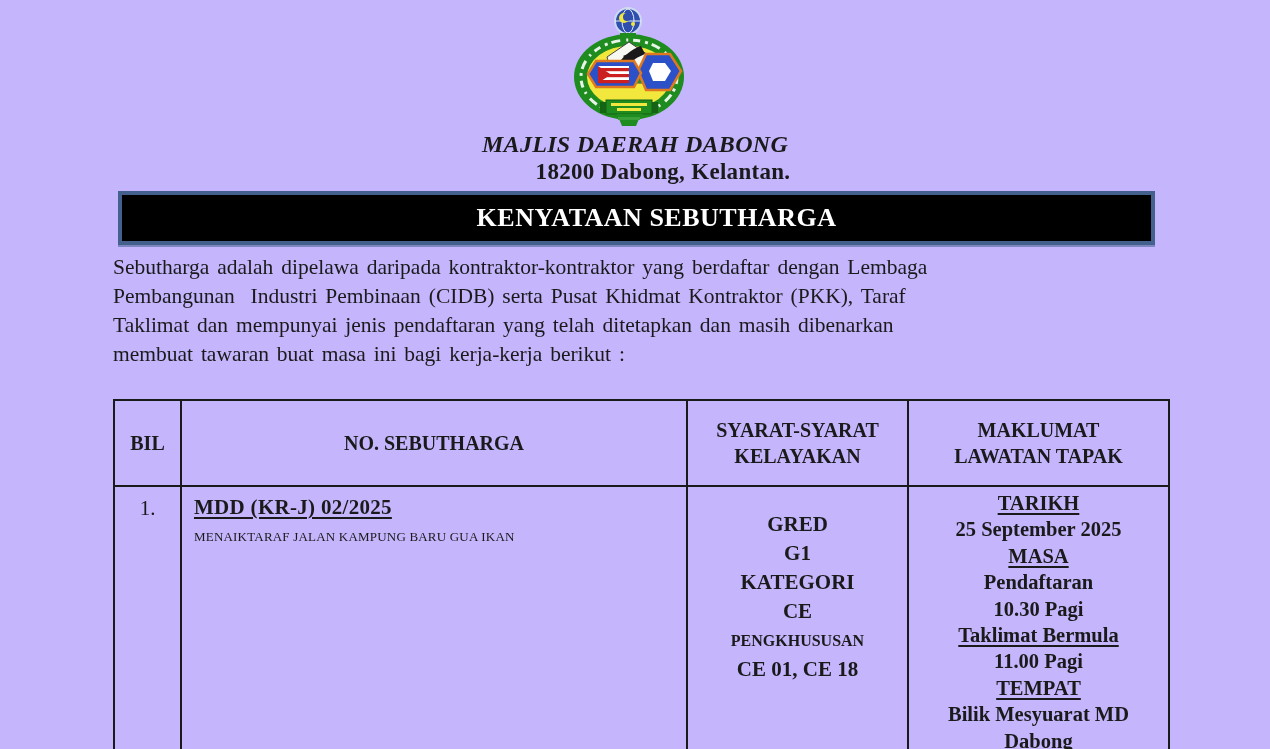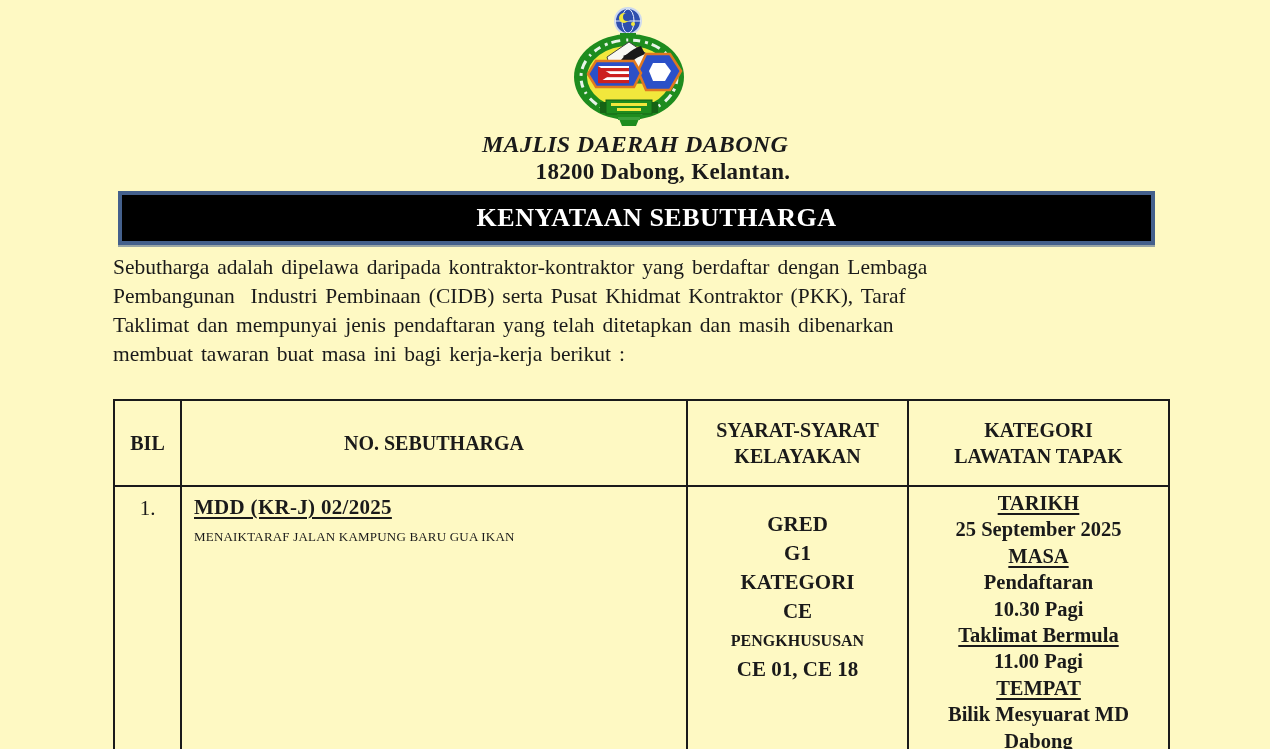--- a/index.html
+++ b/index.html
@@ -11,21 +11,21 @@
     --logo-green:#1e8c1e;
     --logo-dark-green:#156315;
     --logo-yellow:#f2e73c;
     --logo-blue:#2b50c8;
     --logo-red:#cc2020;
     --logo-orange:#e07820;
     --logo-globe-blue:#2e4fae;
   }
   html,body{margin:0;padding:0;background:#fff;}
   .page{
-    position:relative;width:1270px;height:749px;background:#fef9c3;overflow:hidden;
+    position:relative;width:1270px;height:749px;background:#c4b5fd;overflow:hidden;
     font-family:"Liberation Serif","DejaVu Serif",serif;color:var(--text);
   }
   .crest{position:absolute;left:562px;top:4px;width:146px;height:126px;}
   .org-name{
     position:absolute;top:131px;left:0;width:100%;text-align:center;
     font-size:24px;font-weight:bold;font-style:italic;letter-spacing:.3px;
   }
   .org-address{
     position:absolute;top:159px;left:0;width:100%;text-align:center;
     font-size:23px;font-weight:bold;letter-spacing:.3px;margin-left:28px;
@@ -134,21 +134,21 @@
         <col style="width:261px">
     </colgroup>
     <thead>
       <tr>
         <th>BIL</th>
         <th>NO. SEBUTHARGA</th>
         <th>
           <div class="hdr-narrow">SYARAT-SYARAT KELAYAKAN</div>
         </th>
         <th>
-          <div class="hdr-mid">KATEGORI LAWATAN TAPAK</div>
+          <div class="hdr-mid">MAKLUMAT LAWATAN TAPAK</div>
         </th>
       </tr>
     </thead>
     <tbody>
       <tr>
         <td class="cell-bil">1.</td>
         <td class="cell-no">
           <div class="tender-code">MDD (KR-J) 02/2025</div>
           <div class="tender-desc">MENAIKTARAF JALAN KAMPUNG BARU GUA IKAN</div>
         </td>

